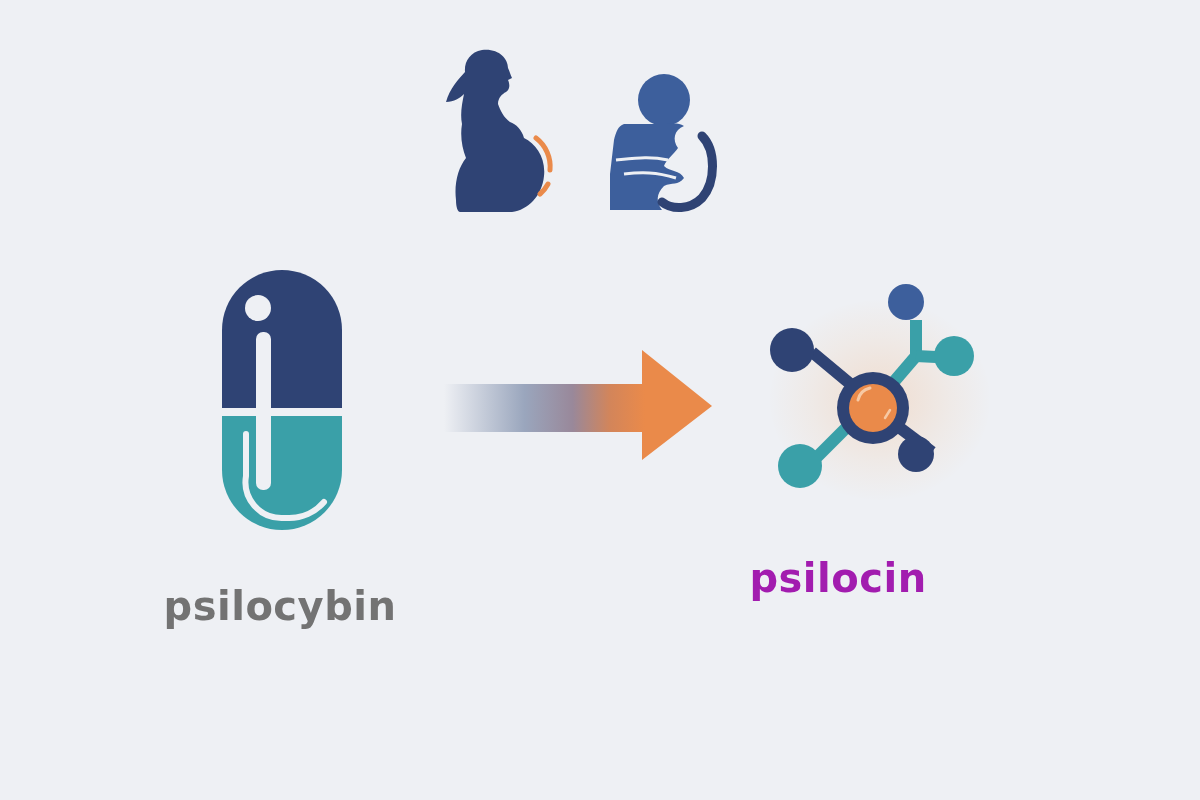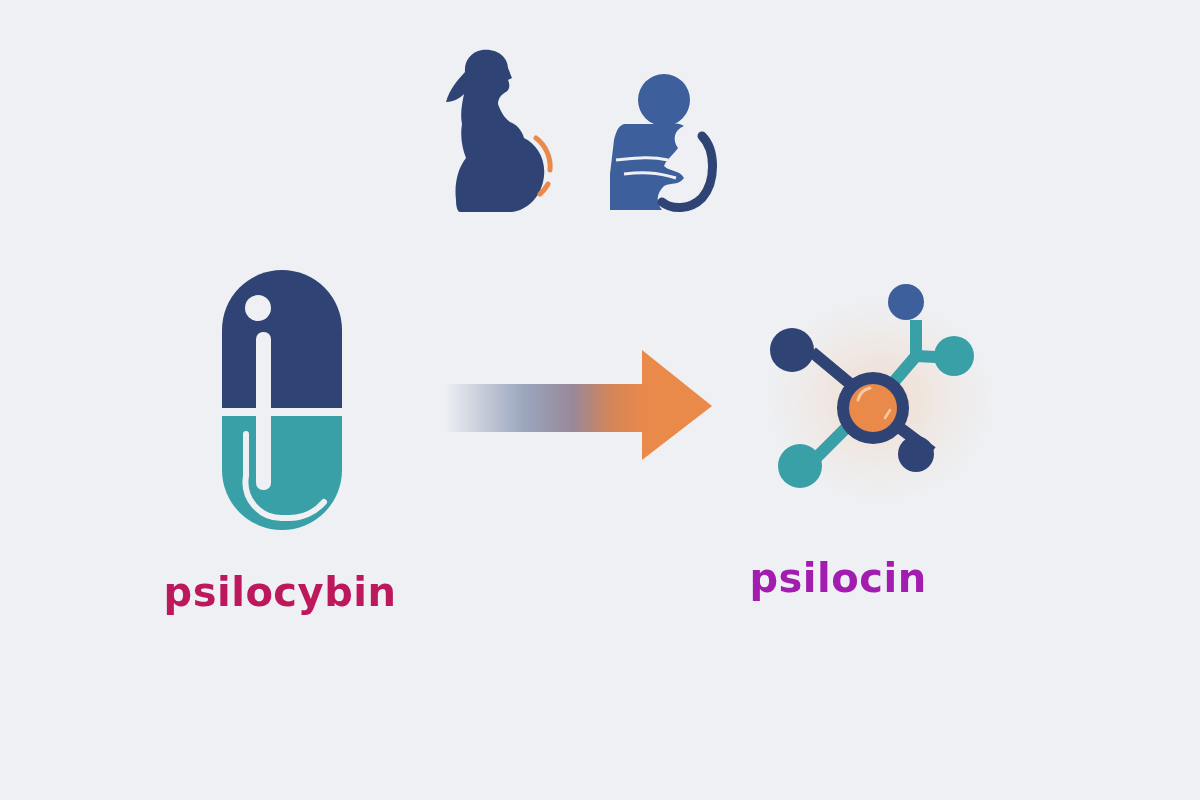--- a/index.html
+++ b/index.html
@@ -11,21 +11,21 @@
   }
   .abs { position: absolute; }
   .label {
     font-family: "DejaVu Sans", sans-serif;
     font-weight: bold;
     font-size: 40px;
     letter-spacing: 0.5px;
     text-align: center;
     line-height: 1;
   }
-  #label-psilocybin { left: 150px; top: 572px; width: 260px; color: #be185d; }
+  #label-psilocybin { left: 150px; top: 586px; width: 260px; color: #737373; }
   #label-psilocin { left: 718px; top: 558px; width: 240px; color: #a21caf; }
   .glow {
     position: absolute;
     left: 770px; top: 300px; width: 220px; height: 200px;
     border-radius: 50%;
     background: radial-gradient(ellipse at 50% 50%, rgba(245,170,110,0.28) 0%, rgba(245,190,140,0.12) 45%, rgba(238,240,244,0) 72%);
   }
 </style>
 </head>
 <body>

